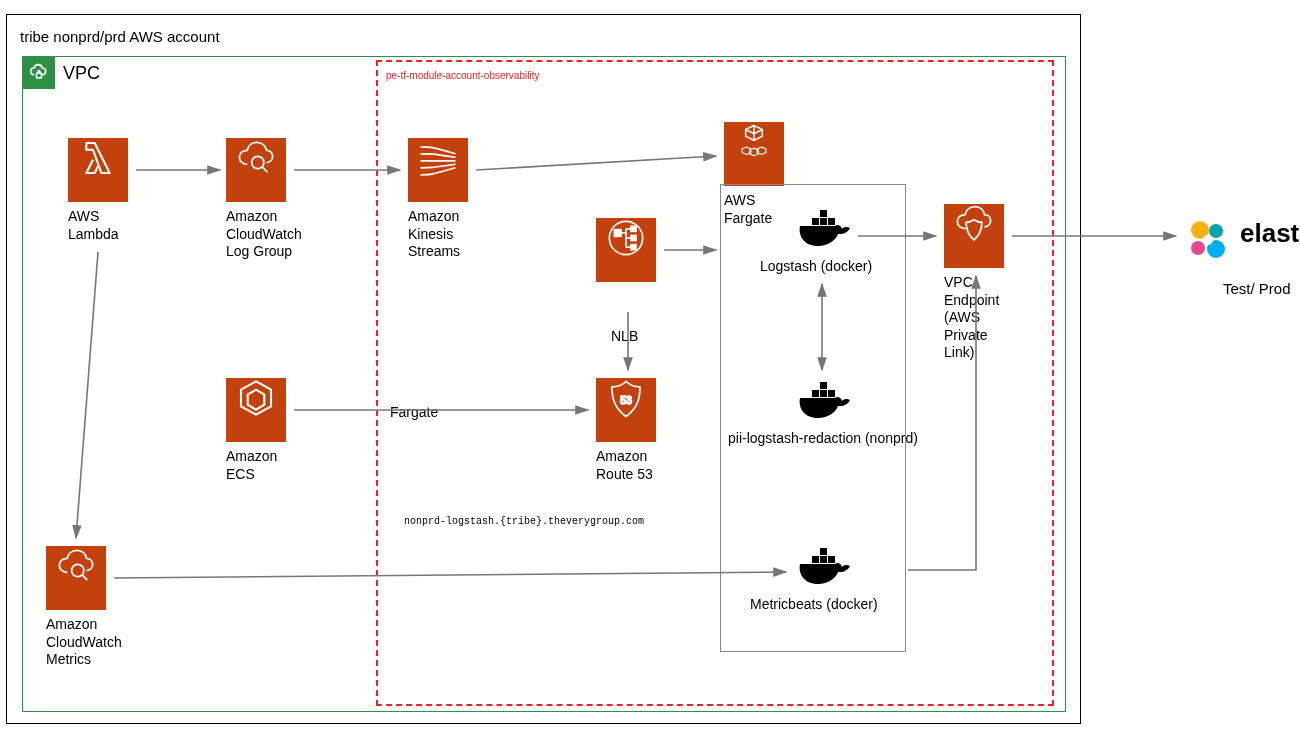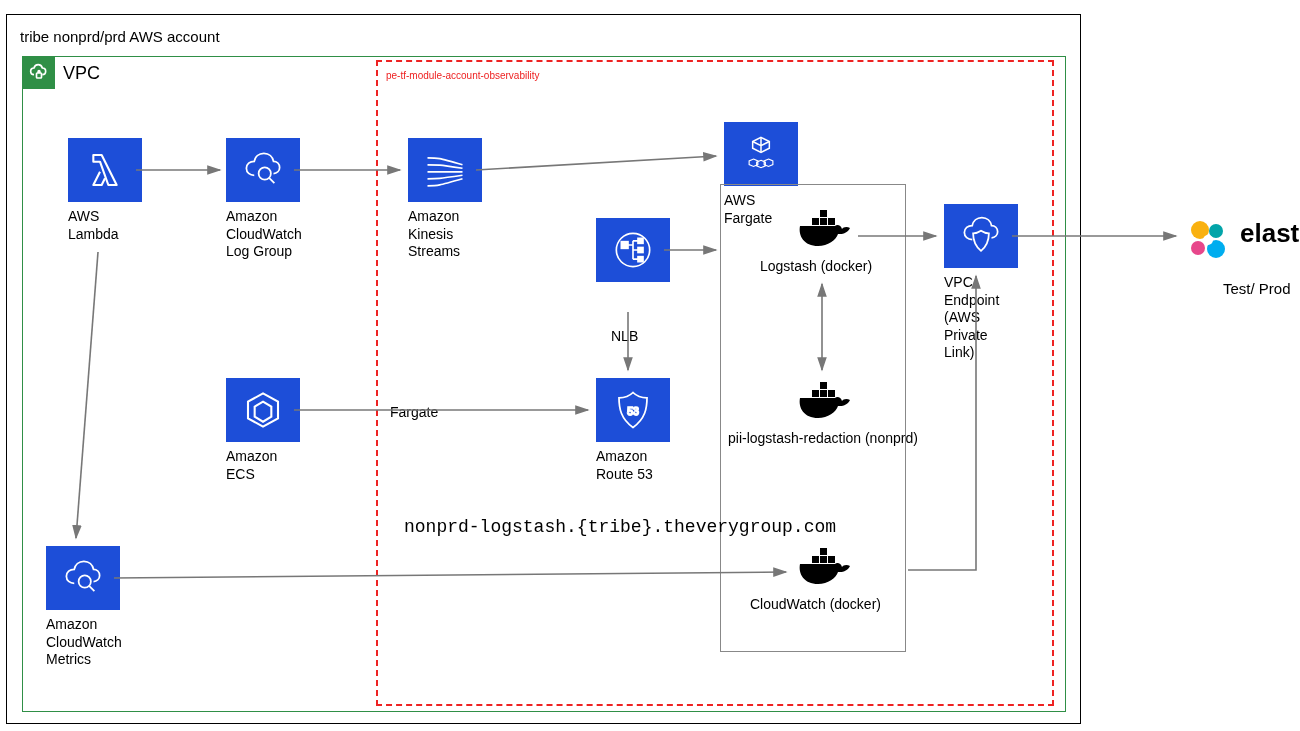--- a/index.html
+++ b/index.html
@@ -48,24 +48,24 @@
     border: 2px dashed #e22;
   }
   .observability-label {
     position: absolute;
     left: 386px; top: 70px;
     color: #e22;
     font-size: 10px;
   }
   .aws-icon {
     position: absolute;
-    width: 74px; height: 64px;
-    background: #1d4ed8;
+    width: 60px; height: 64px;
+    background: #c2410c;
     display: flex;
-    align-items: center;
+    align-items: flex-start;
     justify-content: center;
   }
   .node-label {
     position: absolute;
     font-size: 14px;
     line-height: 1.25;
   }
   .docker-icon {
     position: absolute;
     width: 60px; height: 48px;
@@ -93,21 +93,21 @@
     font-size: 26px;
     font-weight: 600;
     color: #000;
   }
   .elastic-sub {
     position: absolute;
     left: 1195px; top: 280px;
     font-size: 15px;
     margin-left: 28px;
   }
-  .mono { font-family: "Courier New", monospace; font-size:18px; }
+  .mono { font-family: "Courier New", monospace; font-size:10px; }
 </style>
 </head>
 <body>
 
 <div class="account-box"></div>
 <div class="account-label">tribe nonprd/prd AWS account</div>
 
 <div class="vpc-box">
   <div class="vpc-badge">
     <svg width="20" height="20" viewBox="0 0 24 24" fill="none" stroke="#fff" stroke-width="2">
@@ -241,21 +241,21 @@
         <rect x="26" y="22" width="7" height="7"></rect>
         <rect x="34" y="22" width="7" height="7"></rect>
       <rect x="18" y="14" width="7" height="7"></rect>
         <rect x="26" y="14" width="7" height="7"></rect>
         <rect x="34" y="14" width="7" height="7"></rect>
       <rect x="26" y="6" width="7" height="7"></rect>
       <path d="M6 30h40c4 0 8-2 10-6-3-2-7-1-8 1-1-4-5-5-7-3 0 0 0 0 0 0H6c-2 10 4 20 18 20 10 0 18-6 20-12"></path>
     </g>
   </svg>
 </div>
-<div class="node-label" style="left:750px; top:596px;">CloudWatch (docker)</div>
+<div class="node-label" style="left:750px; top:596px;">Metricbeats (docker)</div>
 
 <div class="aws-icon" style="left:944px; top:204px;">
   <svg width="42" height="42" viewBox="0 0 48 48" fill="none" stroke="#fff" stroke-width="2">
     <path d="M14 28c-5 0-9-3-9-8s4-8 9-8c1-5 5-9 11-9s10 4 11 9c4 0 7 3 7 7s-3 7-7 7"></path>
     <path d="M24 18c-3 2-6 3-9 3 0 7 2 14 9 20 7-6 9-13 9-20-3 0-6-1-9-3z"></path>
   </svg>
 </div>
 <div class="node-label" style="left:944px; top:274px; white-space:pre-line;">VPC
 Endpoint
 (AWS

